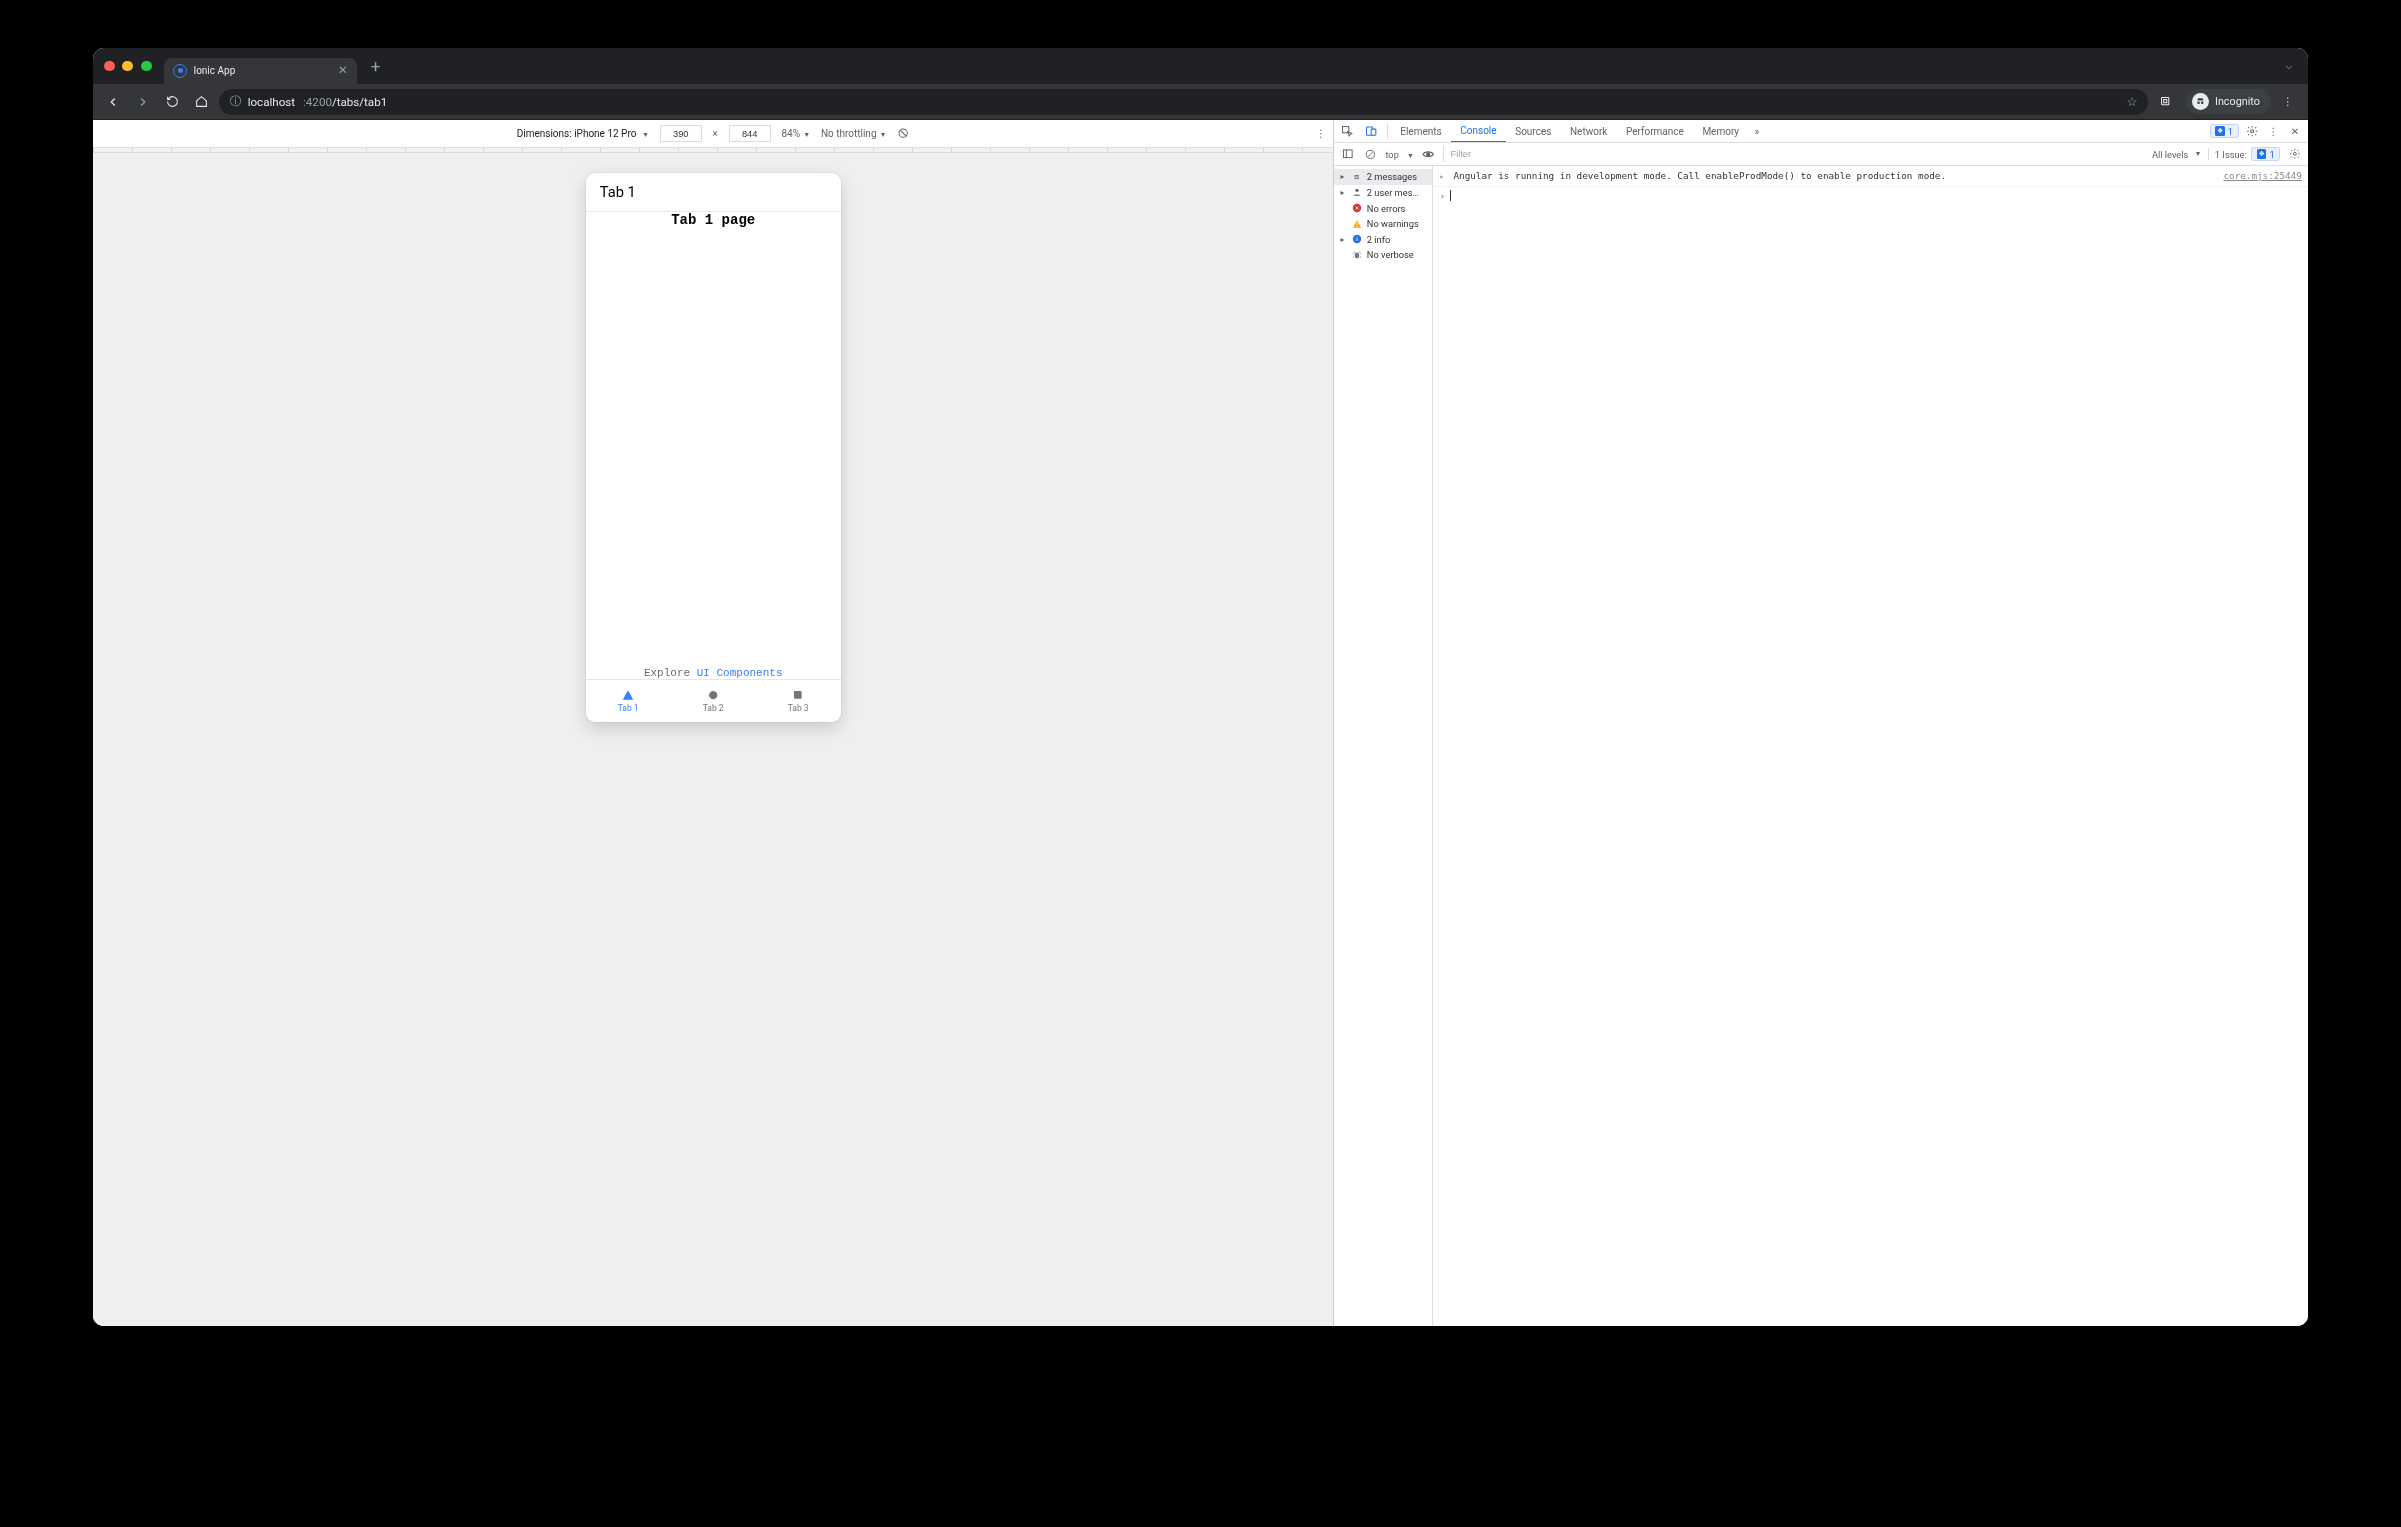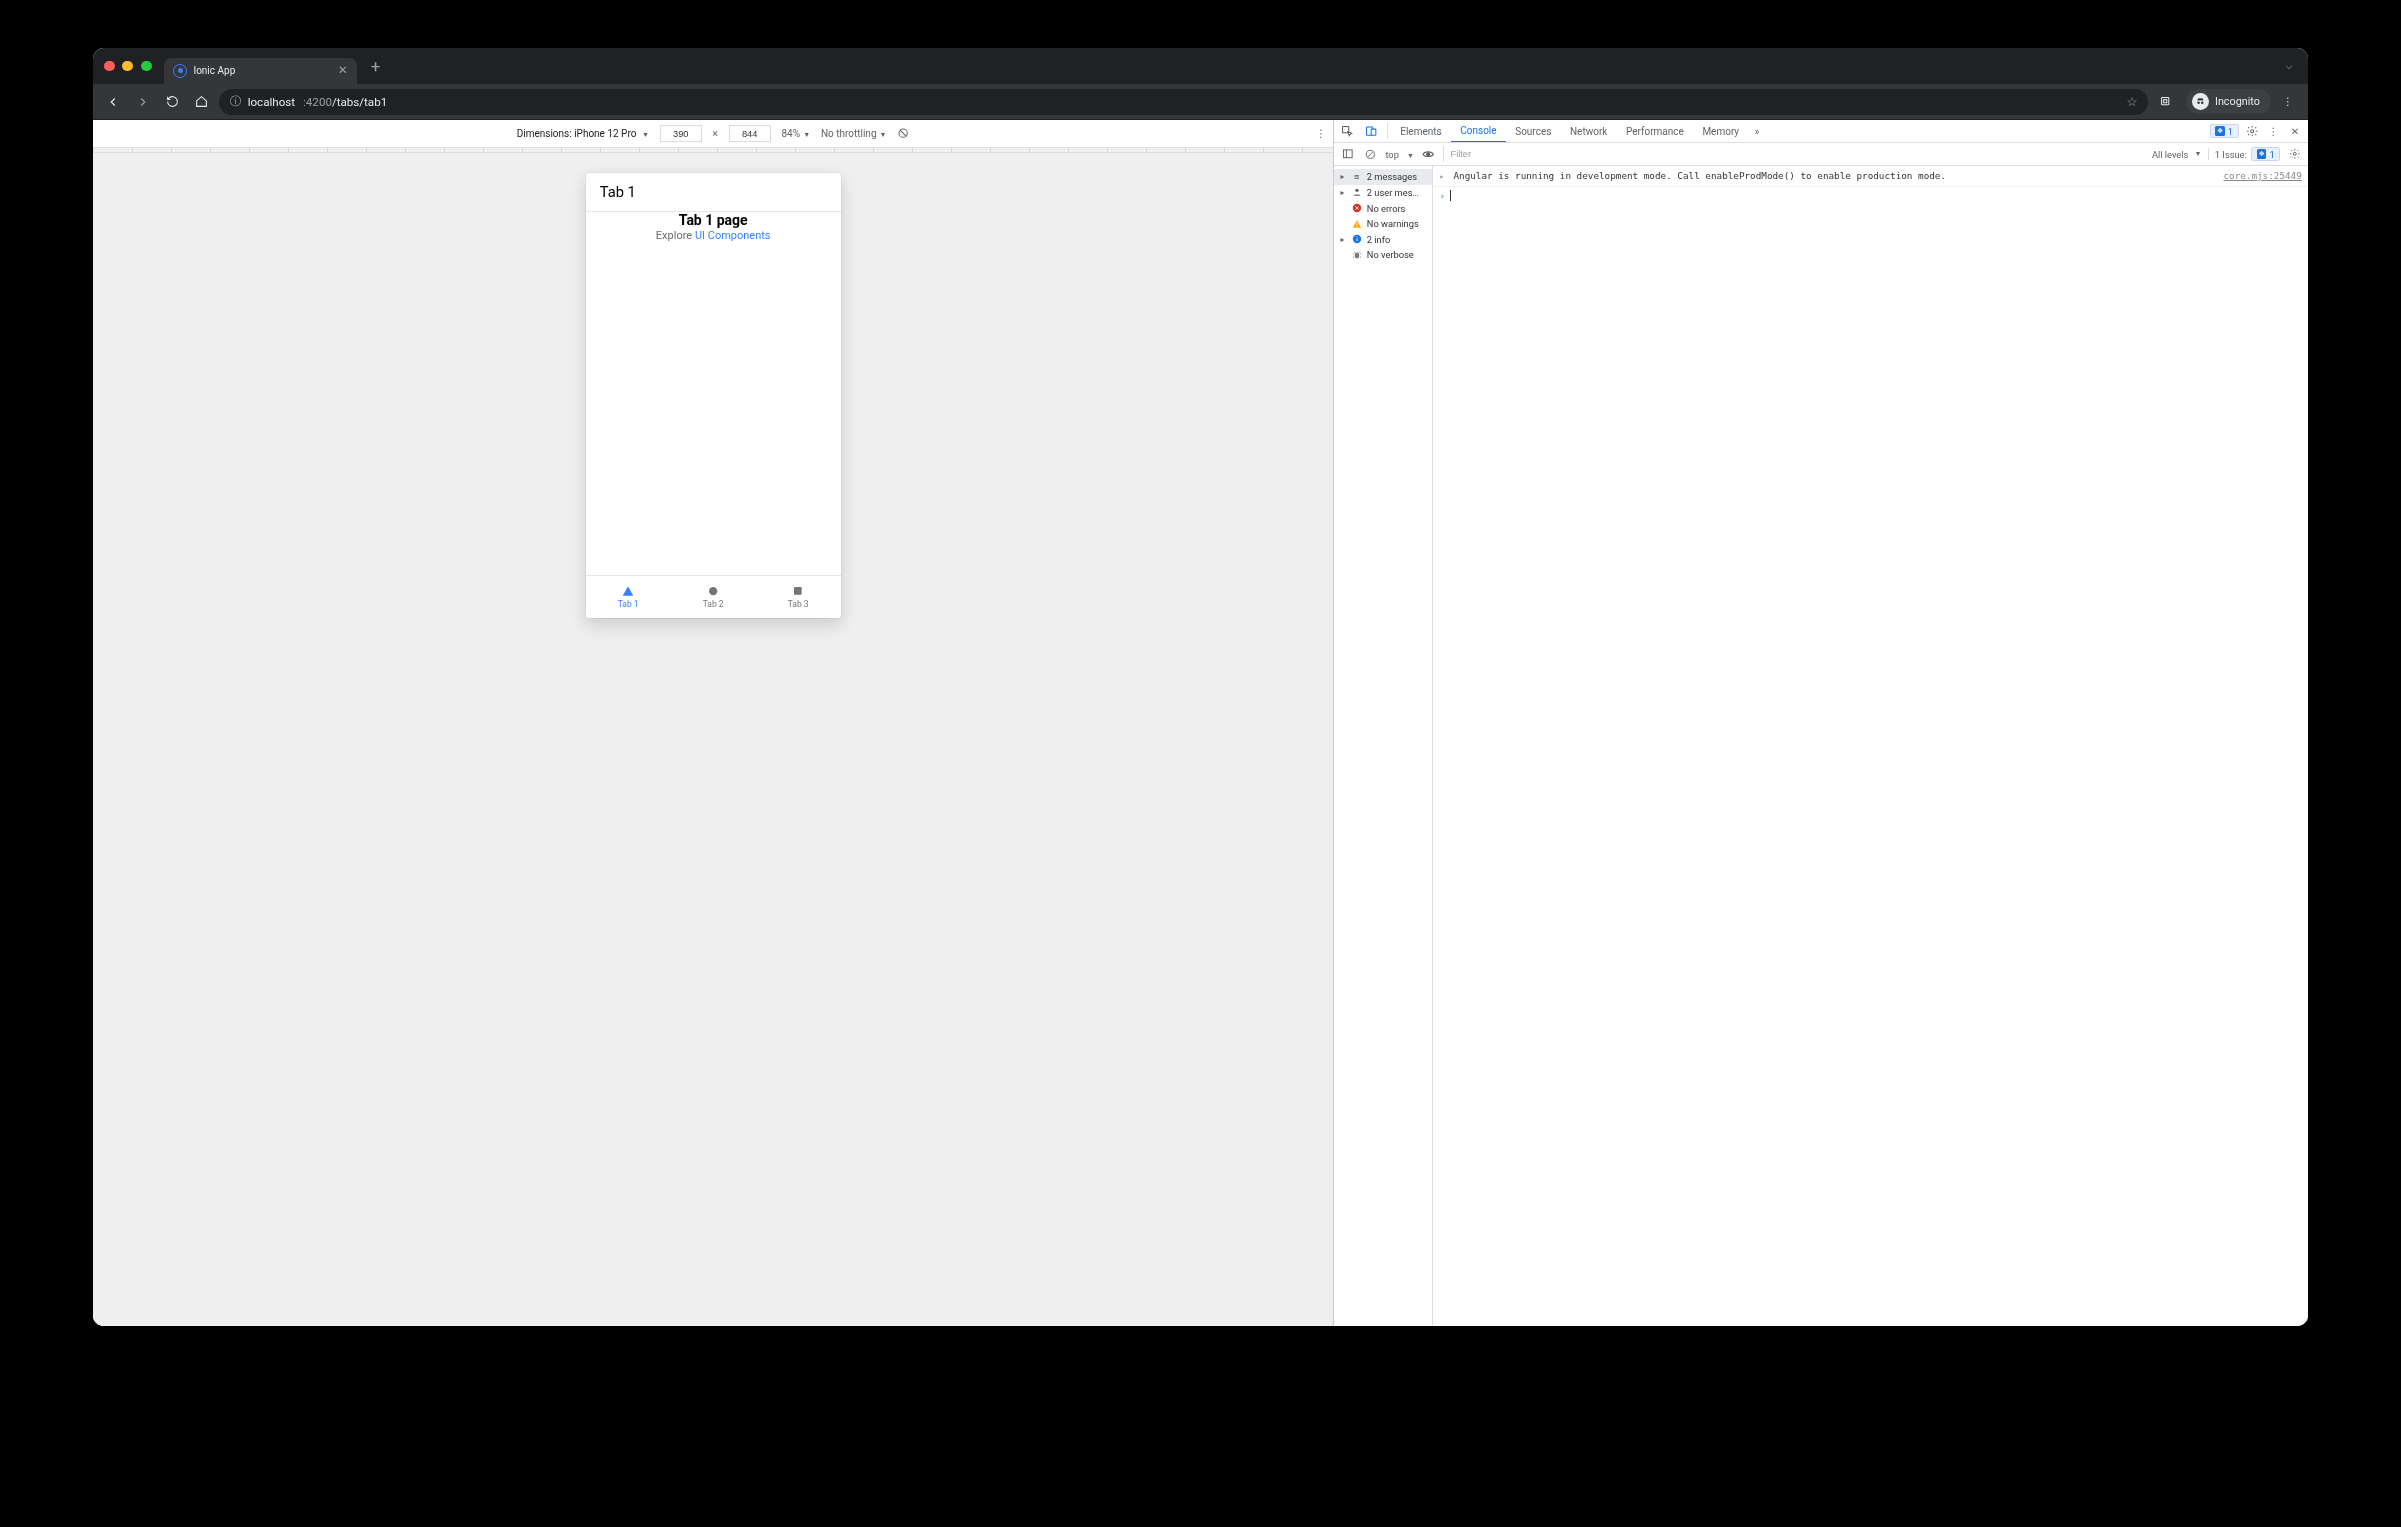--- a/index.html
+++ b/index.html
@@ -111,28 +111,28 @@
   .dim-x{color:#5f6368;}
   .dev-more{position:absolute;right:7.7px;color:#5f6368;}
   .drop-tri{font-size:7px;margin-left:3.1px;}
 
   .device-ruler{height:4.6px;background:#f1f1f1;border-bottom:0.8px solid #ddd;position:relative;}
   .device-ruler::before{content:"";position:absolute;inset:0;background:repeating-linear-gradient(90deg,#d9d9d9 0,#d9d9d9 0.8px,transparent 0.8px,transparent 39px);}
 
   
   .viewport-wrap { flex:1; background:#efefef; display:flex; align-items:flex-start; justify-content:center; padding:20px 0 23px 0; overflow:auto;}
   .device-frame {
-    width:255px; height:445px;
+    width:255px; height:549px;
     background:#fff;
     box-shadow:0 6.2px 17px rgba(0,0,0,.15), 0 0 0 0.8px rgba(0,0,0,.05);
     display:flex; flex-direction:column;
-    border-radius:3px;
+    border-radius:9px;
   }
   .ion-header{height:39px;border-bottom:0.8px solid #e6e6e6;display:flex;align-items:center;padding:0 14px;font-size:14.7px;font-weight:400;color:#000;}
-  .ion-content{flex:1;display:flex;flex-direction:column;align-items:center;justify-content:flex-start;gap:1px;}
+  .ion-content{flex:1;display:flex;flex-direction:column;align-items:center;justify-content:space-between;gap:7px;font-family:Liberation Mono, monospace;}
   .ion-title{font-size:14px;font-weight:700;color:#000;}
   .ion-sub{font-size:11px;color:#6c6c6c;}
   .ion-sub a{color:#3880ff;text-decoration:none;}
   .ion-tabs{height:43px;border-top:0.8px solid #e6e6e6;display:flex;}
   .ion-tab{flex:1;display:flex;flex-direction:column;align-items:center;justify-content:center;gap:1.5px;font-size:8.5px;color:#757575;}
   .ion-tab.active{color:#3880ff;}
   .tab-ico{width:14px;height:14px;display:flex;align-items:center;justify-content:center;}
 
   
   .devtools {

